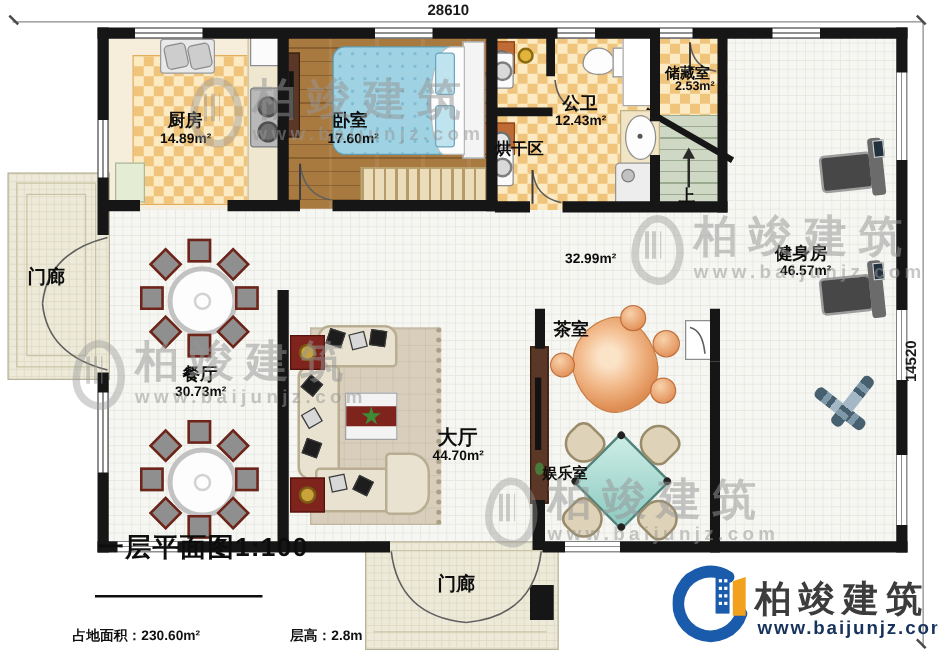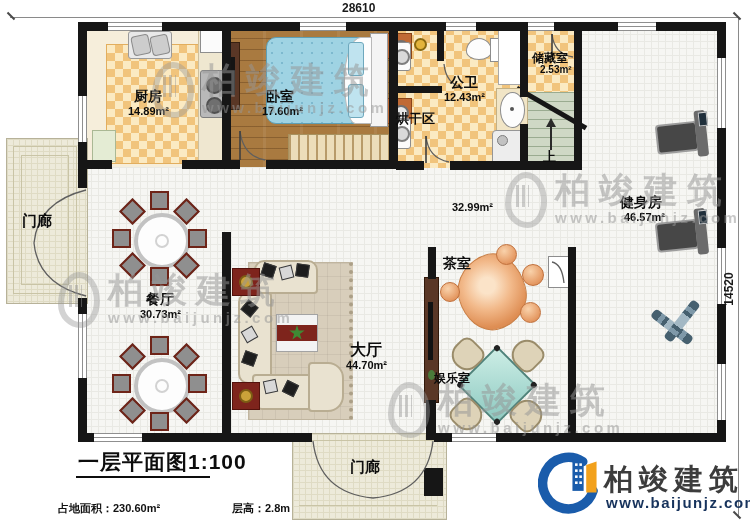--- a/index.html
+++ b/index.html
@@ -334,21 +334,21 @@
     </div>
   </div>
   <div class="wm" style="left:388px;top:382px;">
     <div class="wm-badge"></div>
     <div>
       <div class="wm-big">柏竣建筑</div>
       <div class="wm-url">www.baijunjz.com</div>
     </div>
   </div>
 
-  <div class="ftitle" style="left:78px;top:448px;">一层平面图1:100</div>
+  <div class="ftitle" style="left:78px;top:424px;">一层平面图1:100</div>
   <div class="fline" style="left:76px;top:476px;width:134px;height:2px;"></div>
   <div class="fstat" style="left:58px;top:501px;text-align:center;">
     <span>占地面积：</span><span>230.60m²</span>
   </div>
   <div class="fstat" style="left:232px;top:501px;">
     <span>层高：</span><span>2.8m</span>
   </div>
 
   <div class="abs" style="left:538px;top:452px;z-index:60;">
     <svg width="62" height="64" viewBox="0 0 72 72">

